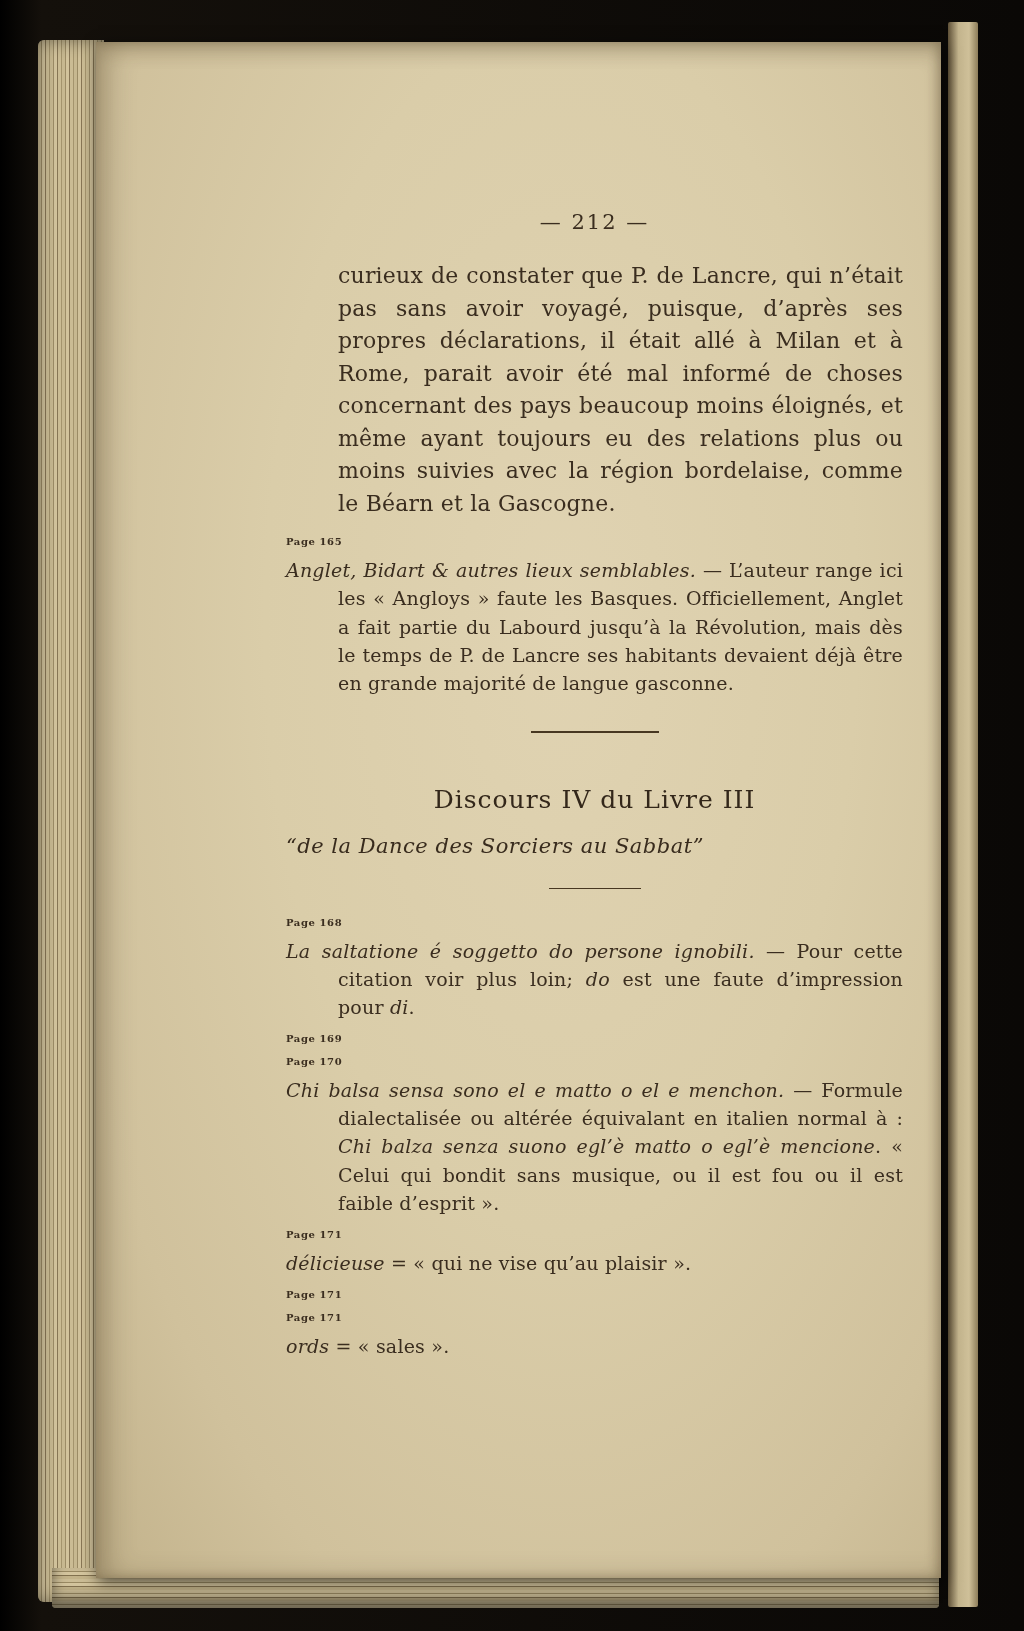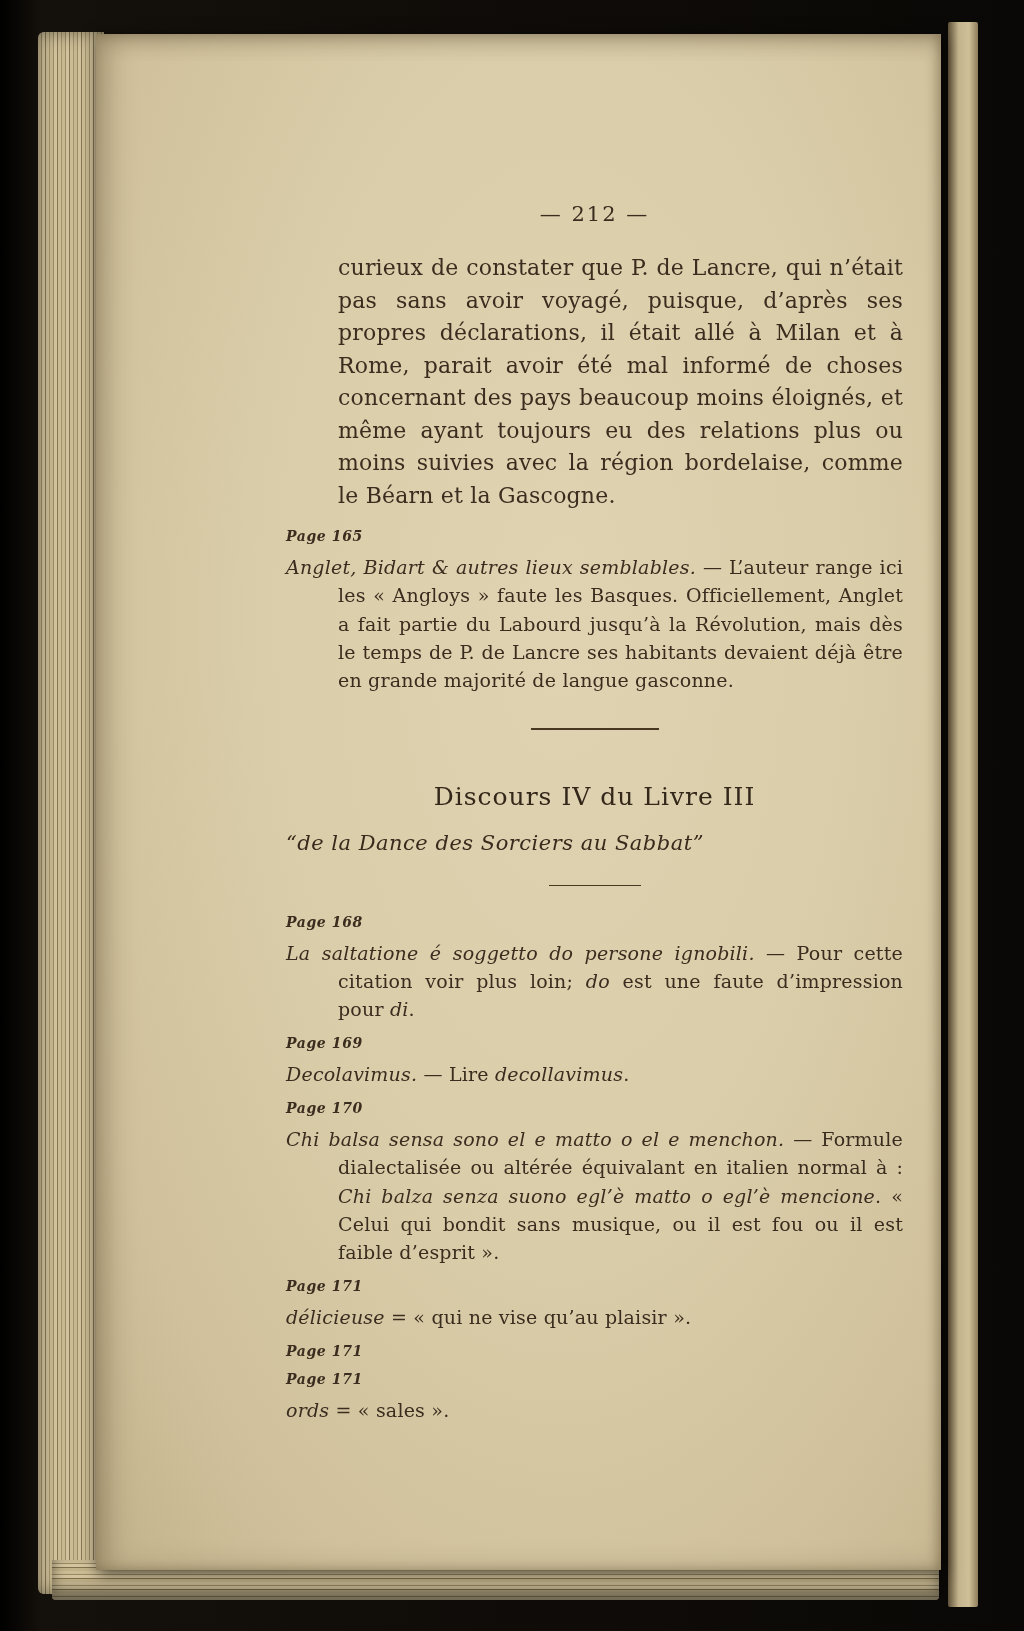--- a/index.html
+++ b/index.html
@@ -22,21 +22,21 @@
     left: 948px;
     top: 22px;
     width: 30px;
     height: 1585px;
     background: linear-gradient(90deg, #5f5138 0, #c3b48d 35%, #cfc099 70%, #8d7d5a 100%);
     border-radius: 2px;
   }
   .page-block {
     position: absolute;
     left: 38px;
-    top: 28px;
+    top: 36px;
     width: 905px;
     height: 1572px;
   }
   
   .edge-left {
     position: absolute;
     left: 0;
     top: 4px;
     width: 66px;
     height: calc(100% - 10px);
@@ -98,25 +98,24 @@
     margin: 0 0 26px 0;
   }
   .intro {
     margin: 0 0 16px 52px;
     font-size: 22px;
     line-height: 1.48;
     text-align: justify;
     letter-spacing: 0.2px;
   }
   .page-label {
-    font-size: 14px;
+    font-size: 10px;
     font-weight: bold;
     letter-spacing: 0.6px;
     margin: 12px 0 9px 0;
-    font-style: italic;
   }
   .entry {
     margin: 0 0 10px 0;
     padding-left: 52px;
     text-indent: -52px;
     font-size: 19px;
     line-height: 1.48;
     text-align: justify;
     letter-spacing: 0.2px;
   }
@@ -174,21 +173,20 @@
 
         <h2 class="section-title">Discours IV du Livre III</h2>
         <h3 class="section-subtitle">“de la Dance des Sorciers au Sabbat”</h3>
 
         <hr class="divider divider-small">
 
         <div class="page-label">Page 168</div>
         <p class="entry"><span class="it">La saltatione é soggetto do persone ignobili.</span><span class="rm"> — Pour cette citation voir plus loin; </span><span class="it">do</span><span class="rm"> est une faute d’impression pour </span><span class="it">di</span><span class="rm">.</span></p>
 
         <div class="page-label">Page 169</div>
-        <p class="entry"><span class="it">Decolavimus.</span><span class="rm"> — Lire </span><span class="it">decollavimus</span><span class="rm">.</span></p>
 
         <div class="page-label">Page 170</div>
         <p class="entry"><span class="it">Chi balsa sensa sono el e matto o el e menchon.</span><span class="rm"> — Formule dialectalisée ou altérée équivalant en italien normal à : </span><span class="it">Chi balza senza suono egl’è matto o egl’è mencione</span><span class="rm">. « Celui qui bondit sans musique, ou il est fou ou il est faible d’esprit ».</span></p>
 
         <div class="page-label">Page 171</div>
         <p class="entry"><span class="it">délicieuse</span><span class="rm"> = « qui ne vise qu’au plaisir ».</span></p>
 
         <div class="page-label">Page 171</div>
 
         <div class="page-label">Page 171</div>

